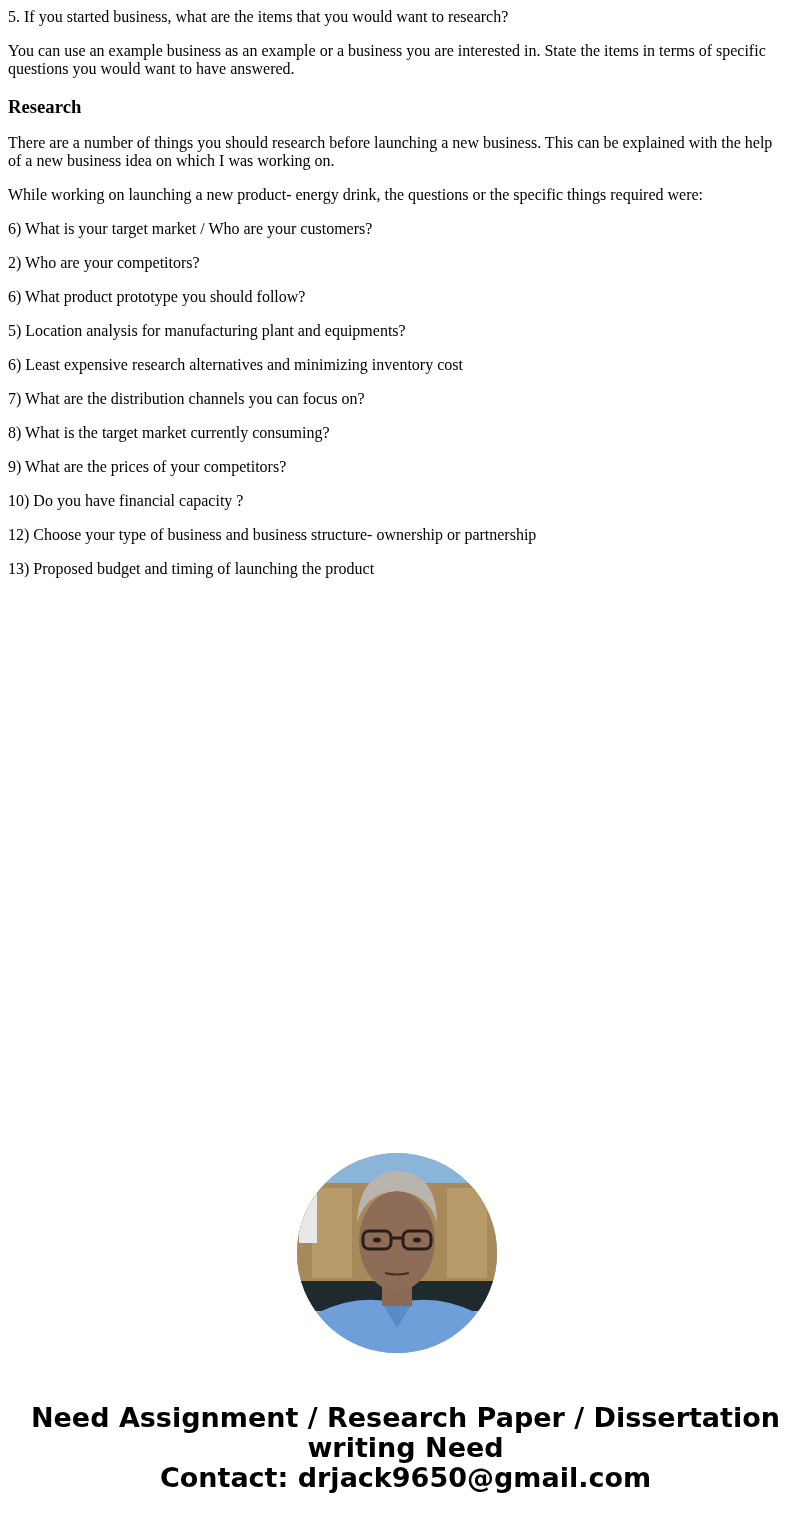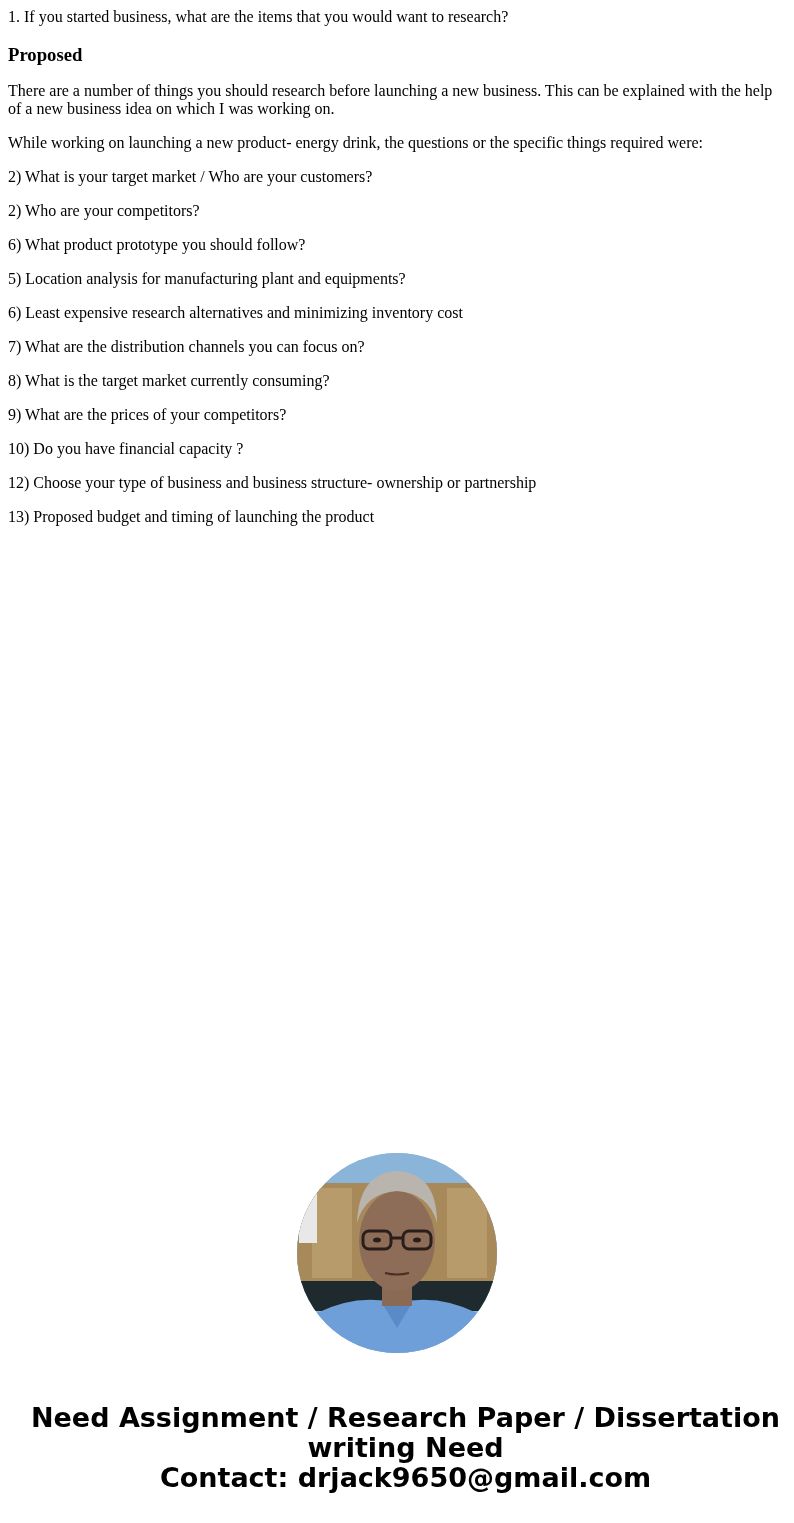--- a/index.html
+++ b/index.html
@@ -58,28 +58,29 @@
       font-size: 27px;
       line-height: 30px;
       color: #000000;
     }
     .footer div { margin: 0; padding-left: 17px; }
   </style>
 </head>
 <body>
 
 <div class="content">
-  <p>1. If you started business, what are the items that you would want to research?</p>
+  <p>5. If you started business, what are the items that you would want to research?</p>
+  <p>You can use an example business as an example or a business you are interested in. State the items in terms of specific questions you would want to have answered.</p>
 
-  <h3 class="solution">Proposed</h3>
+  <h3 class="solution">Research</h3>
 
   <p>There are a number of things you should research before launching a new business. This can be explained with the help of a new business idea on which I was working on.</p>
   <p>While working on launching a new product- energy drink, the questions or the specific things required were:</p>
 
-  <p>2) What is your target market / Who are your customers?</p>
+  <p>6) What is your target market / Who are your customers?</p>
   <p>2) Who are your competitors?</p>
   <p>6) What product prototype you should follow?</p>
   <p>5) Location analysis for manufacturing plant and equipments?</p>
   <p>6) Least expensive research alternatives and minimizing inventory cost</p>
   <p>7) What are the distribution channels you can focus on?</p>
   <p>8) What is the target market currently consuming?</p>
   <p>9) What are the prices of your competitors?</p>
   <p>10) Do you have financial capacity ?</p>
   <p>12) Choose your type of business and business structure- ownership or partnership</p>
   <p>13) Proposed budget and timing of launching the product</p>

